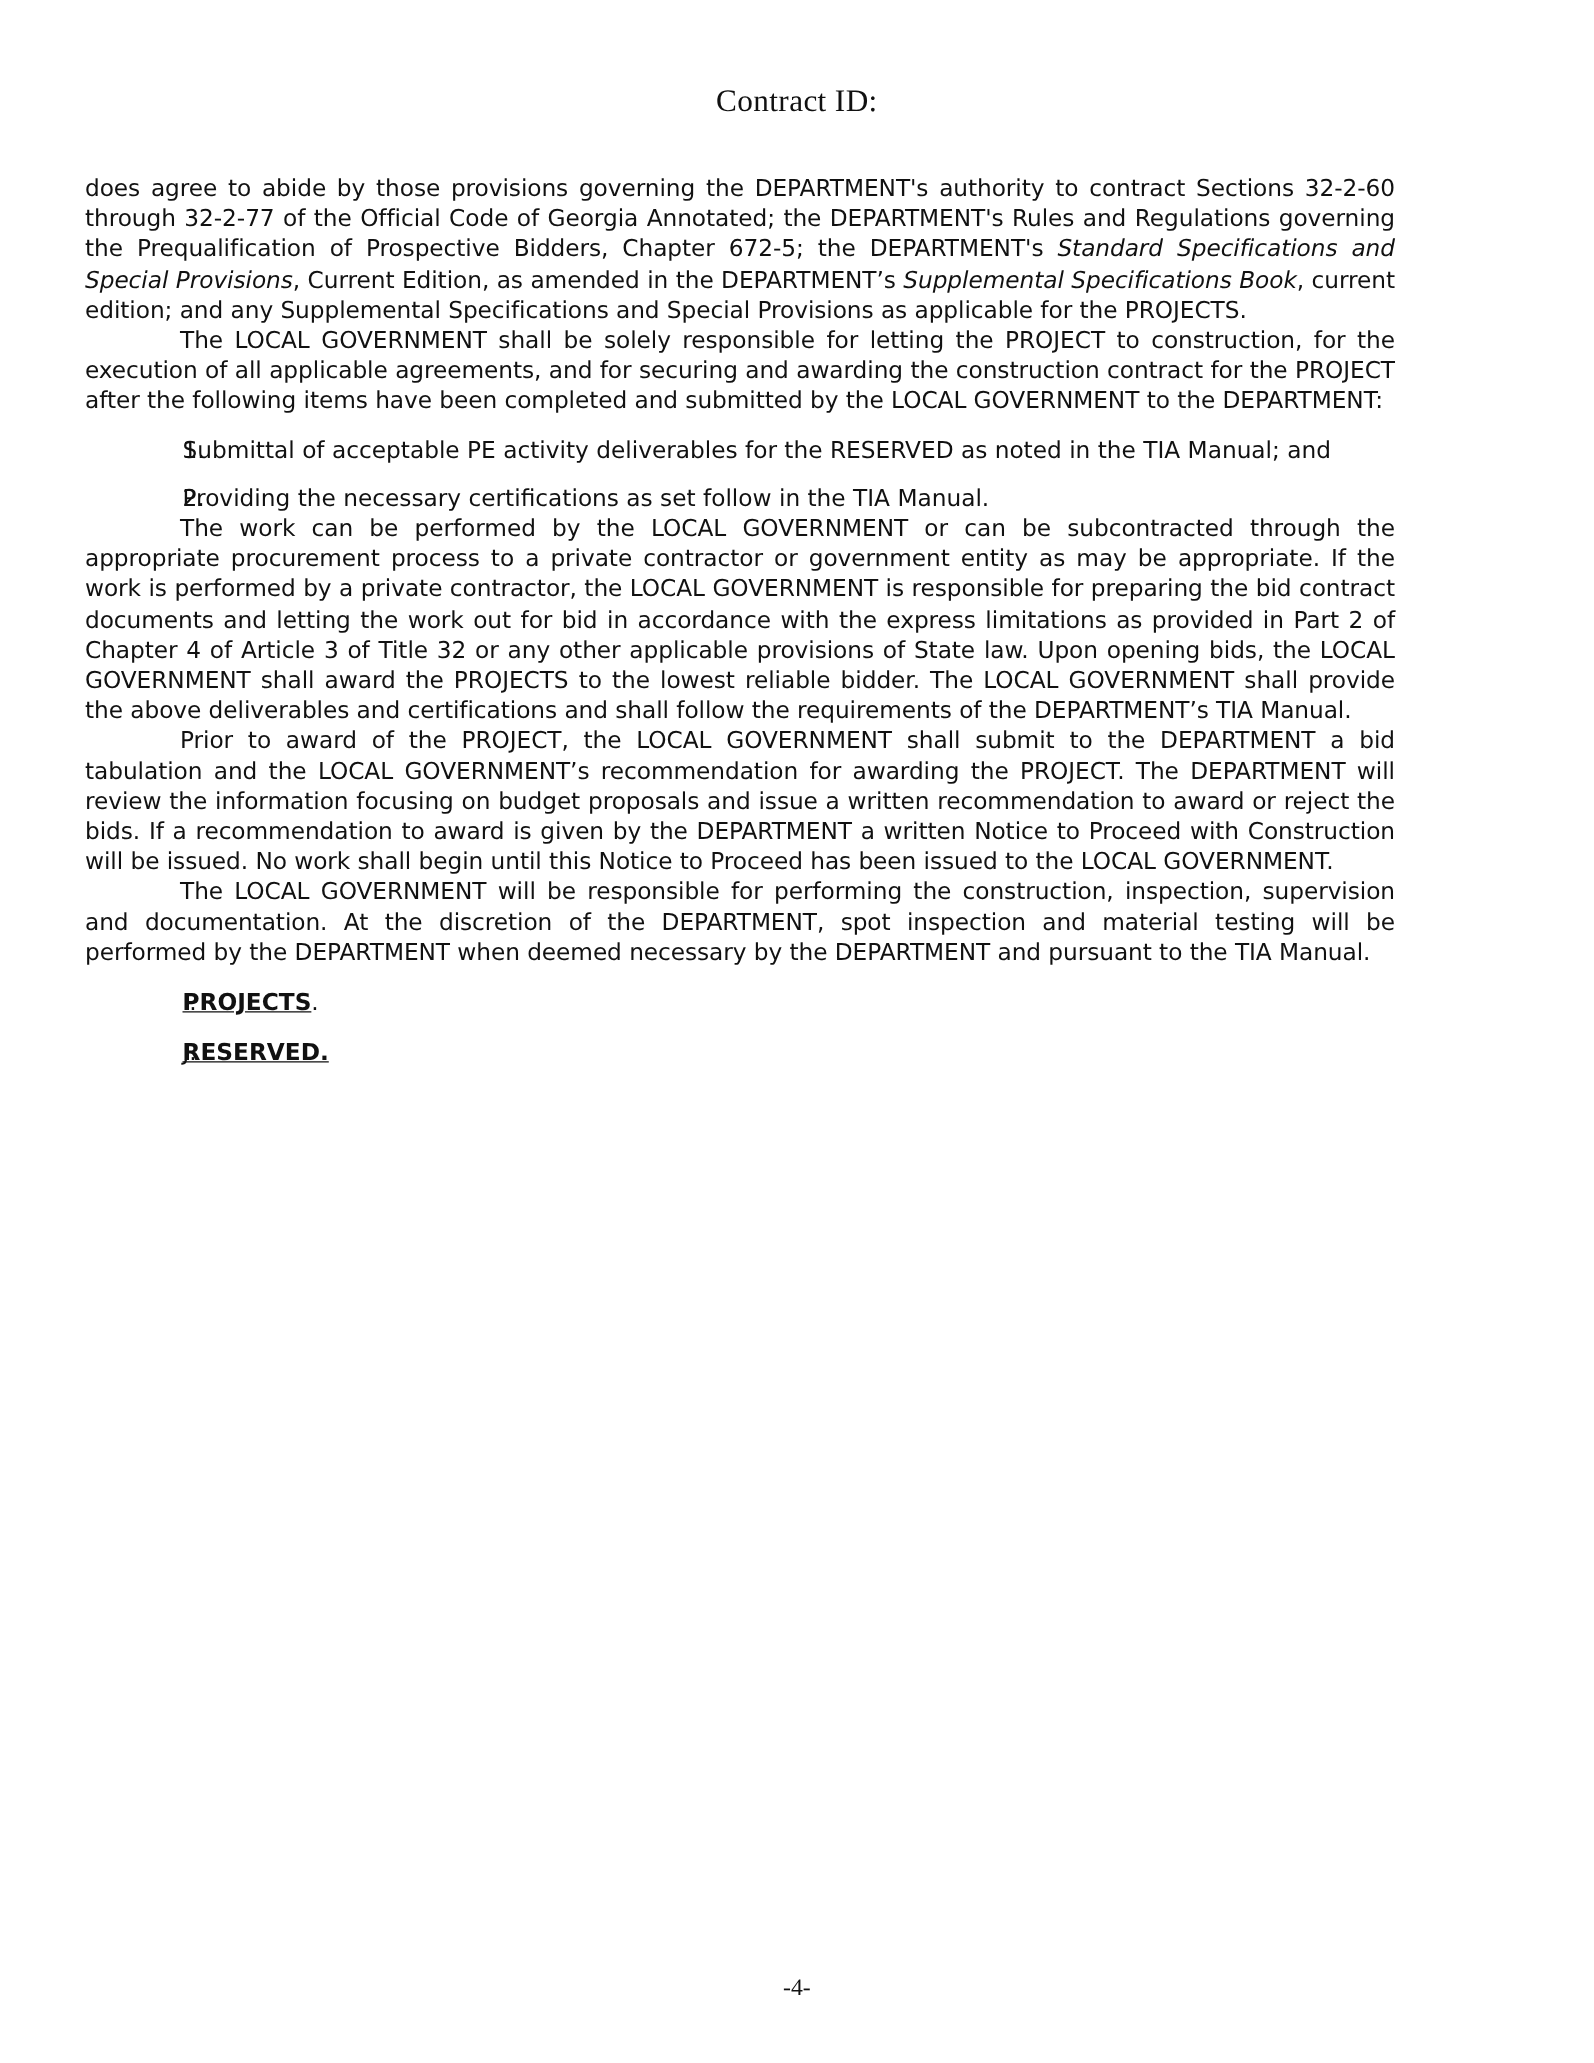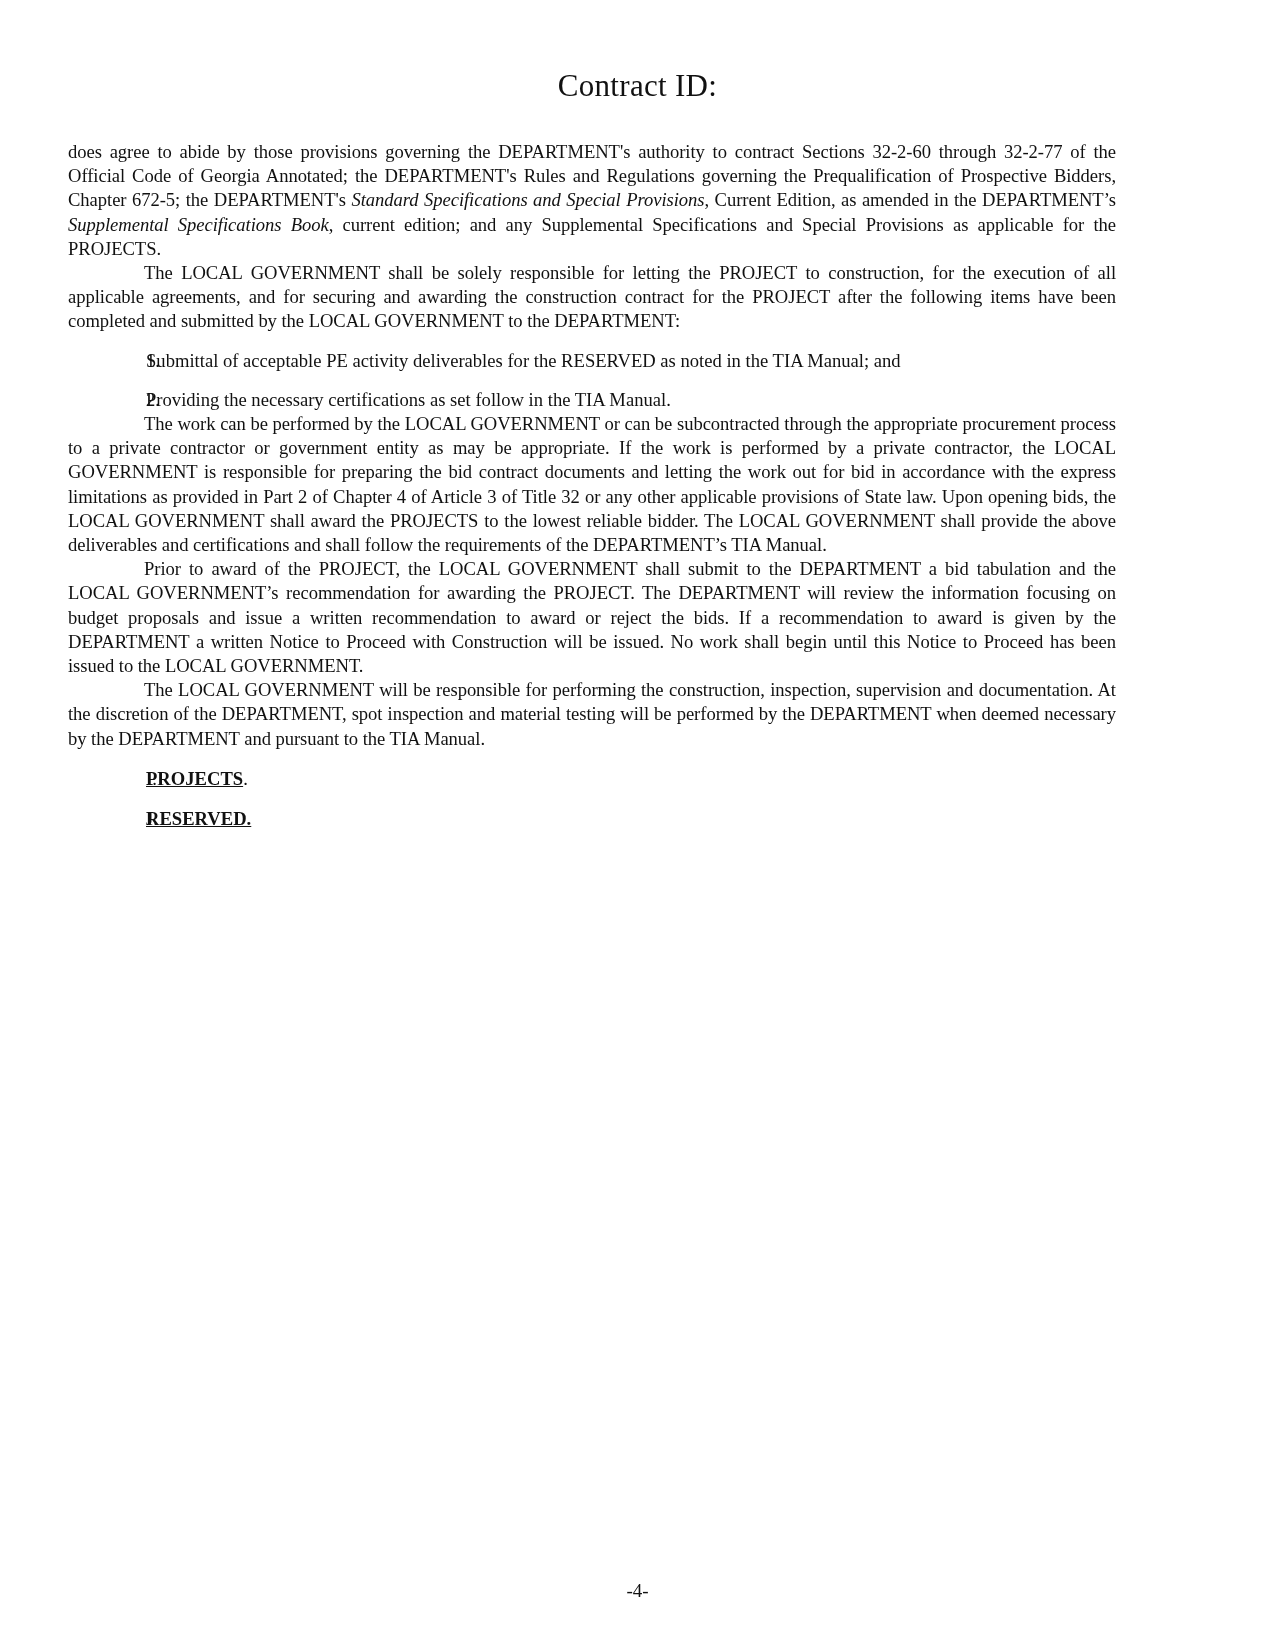--- a/index.html
+++ b/index.html
@@ -22,30 +22,29 @@
     height: 1650px;
     background: #ffffff;
   }
   .header {
     position: absolute;
     top: 68px;
     left: 0;
     width: 1275px;
     text-align: center;
     font-family: "Liberation Serif", "DejaVu Serif", serif;
-    font-size: 31px;
+    font-size: 25px;
     letter-spacing: 0.3px;
     color: #111;
   }
   .content {
     position: absolute;
     top: 140px;
     left: 68px;
     width: 1048px;
-    font-family: Liberation Serif, serif;
   }
   p.body-para {
     margin: 0 0 0 0;
     font-size: 18.6px;
     line-height: 24.2px;
     text-align: justify;
     text-justify: inter-word;
     color: #111;
     letter-spacing: -0.05px;
   }

